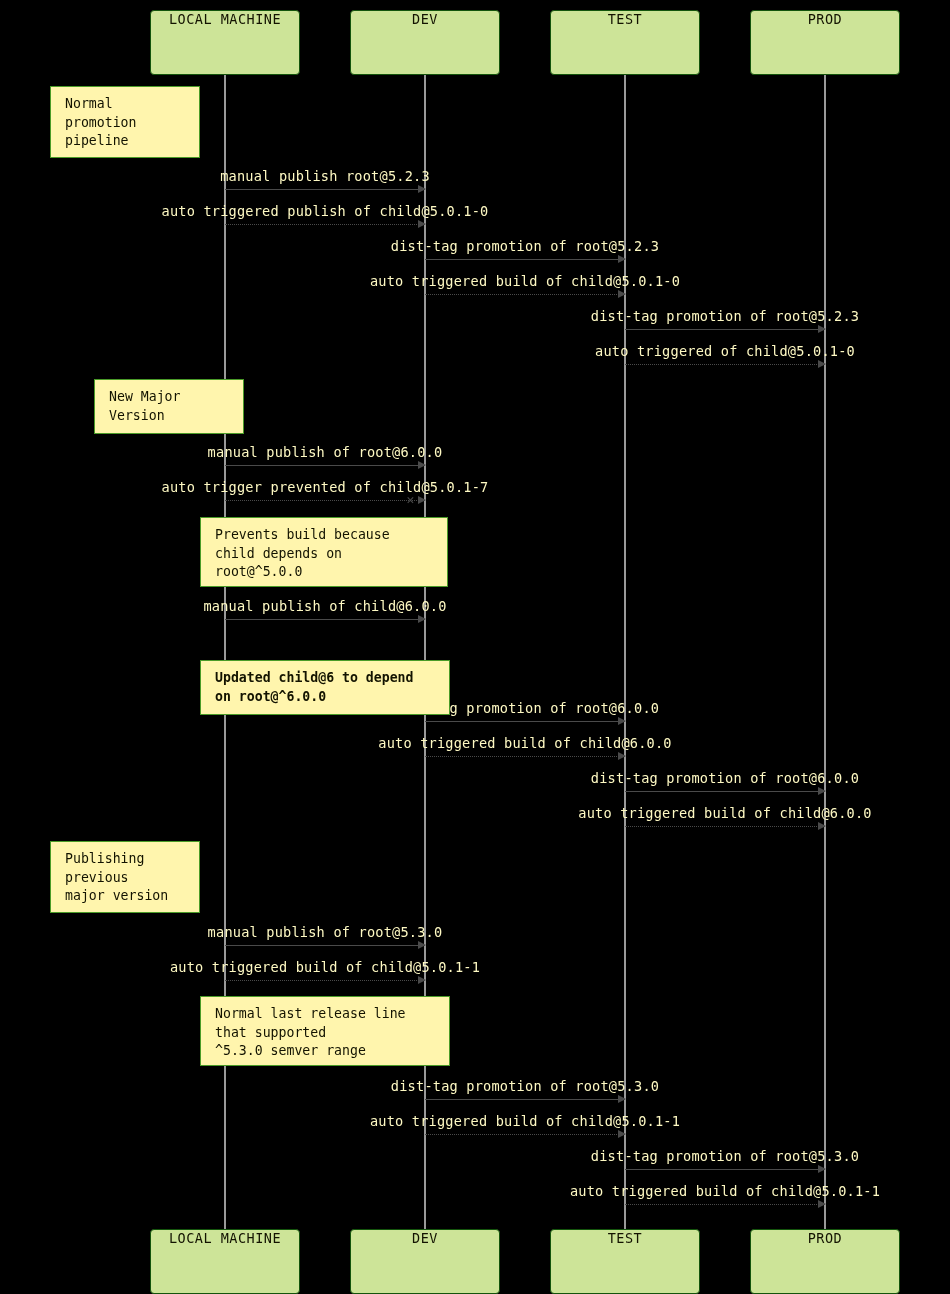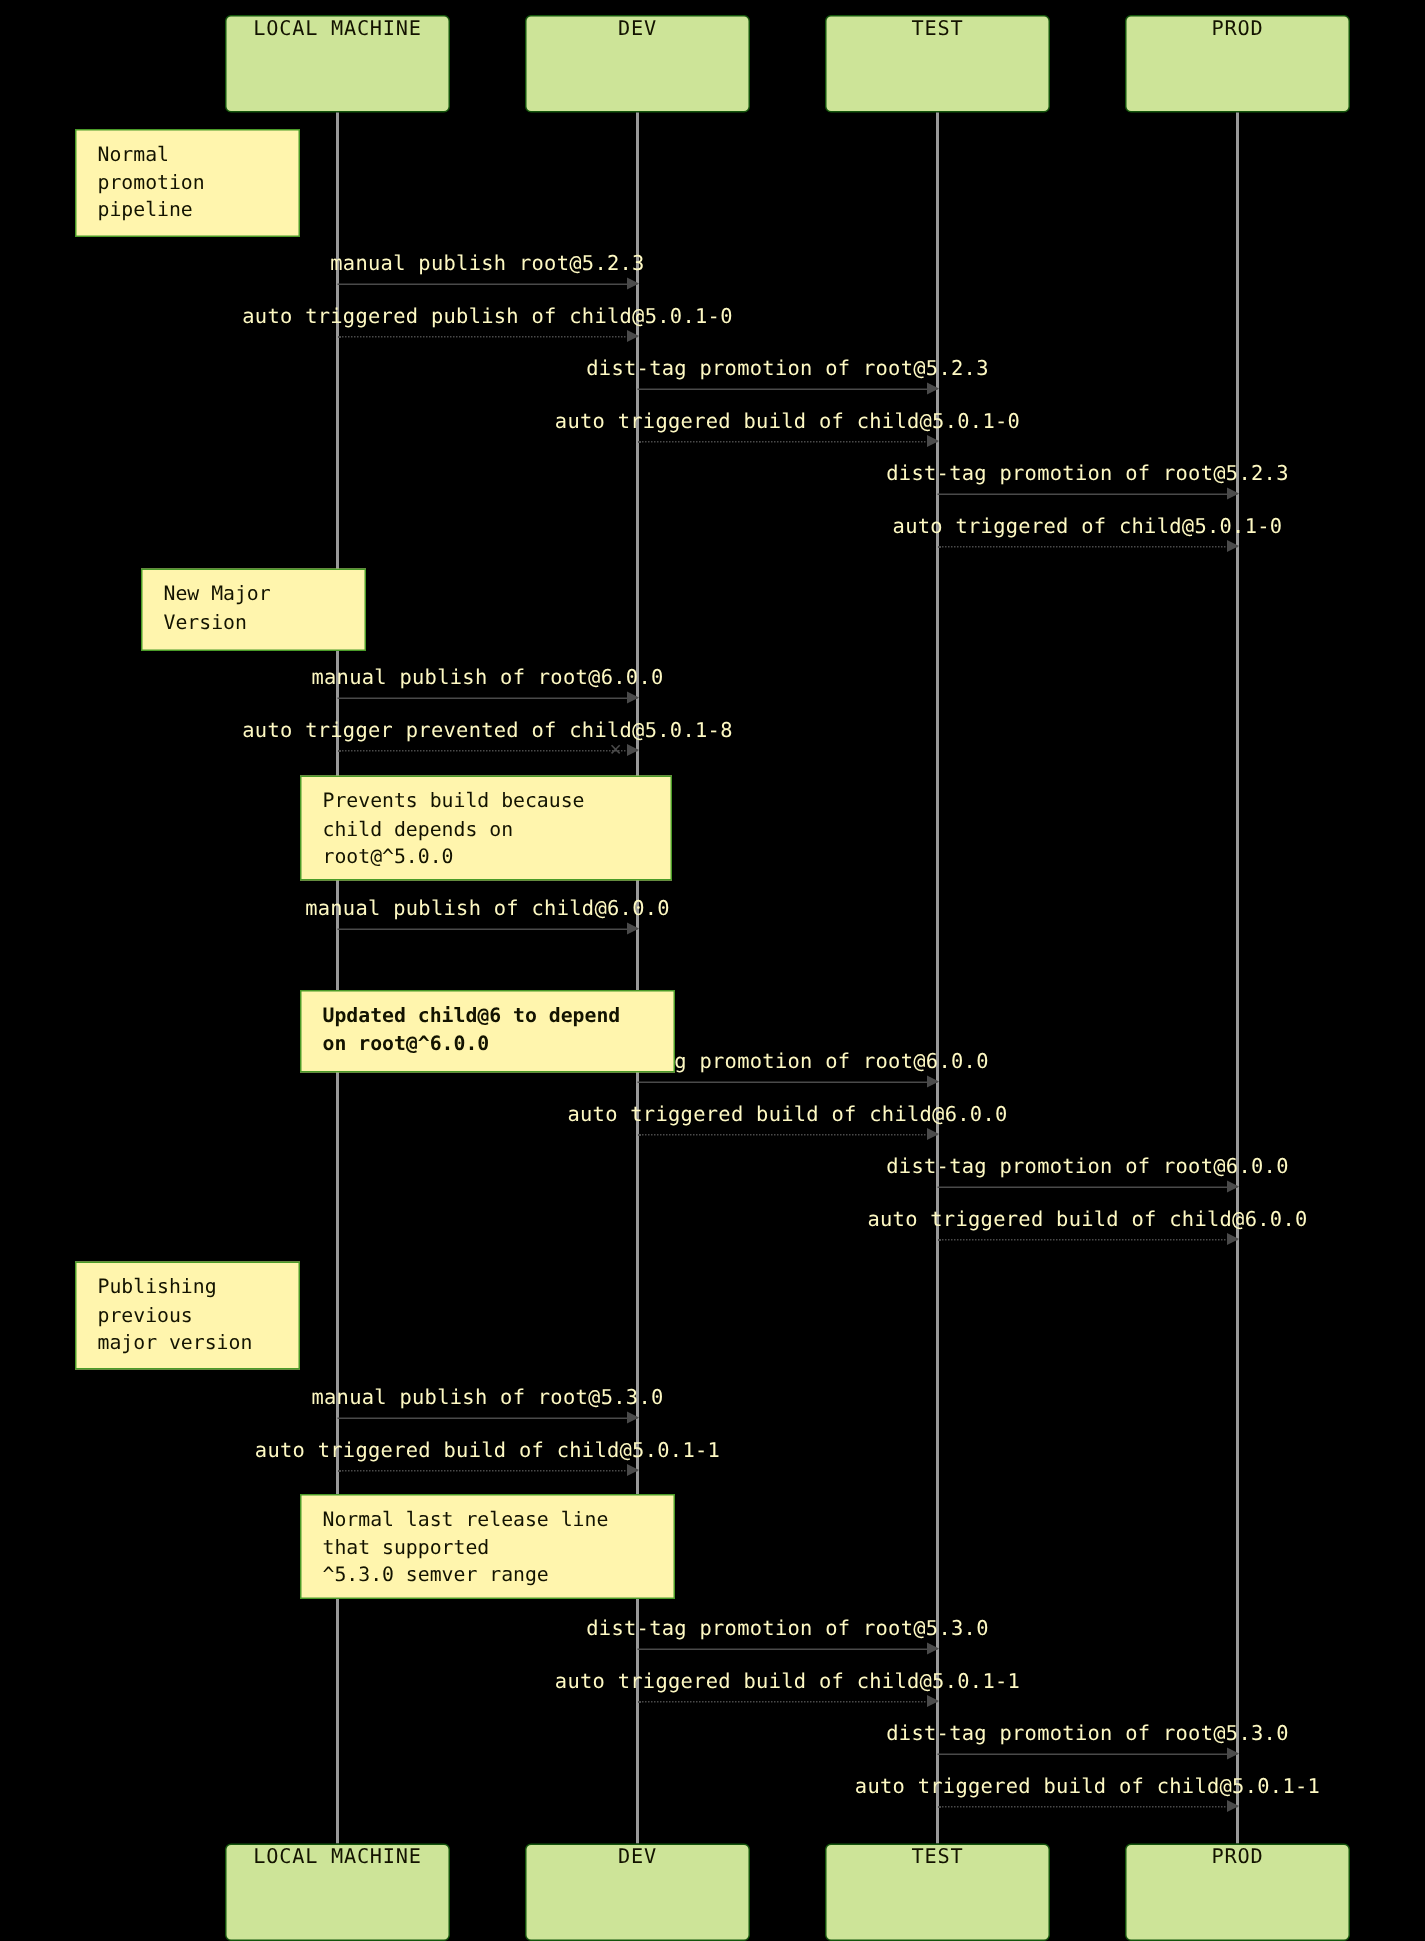--- a/index.html
+++ b/index.html
@@ -156,21 +156,21 @@
         <span class="label">auto triggered of child@5.0.1-0</span>
         <div class="line"></div>
         <div class="head"></div>
       </div>
       <div class="msg" style="left: 225px; width: 200px; top: 465px;">
         <span class="label">manual publish of root@6.0.0</span>
         <div class="line"></div>
         <div class="head"></div>
       </div>
       <div class="msg dotted" style="left: 225px; width: 200px; top: 500px;">
-        <span class="label">auto trigger prevented of child@5.0.1-8</span>
+        <span class="label">auto trigger prevented of child@5.0.1-7</span>
         <div class="line"></div>
         <div class="cross">✕</div>
         <div class="head"></div>
       </div>
       <div class="msg" style="left: 225px; width: 200px; top: 619px;">
         <span class="label">manual publish of child@6.0.0</span>
         <div class="line"></div>
         <div class="head"></div>
       </div>
       <div class="msg" style="left: 425px; width: 200px; top: 721px;">

